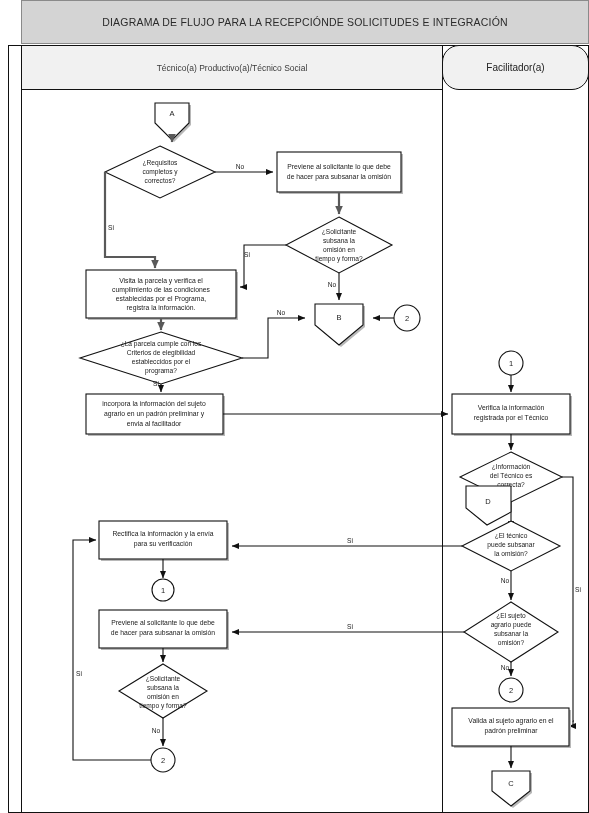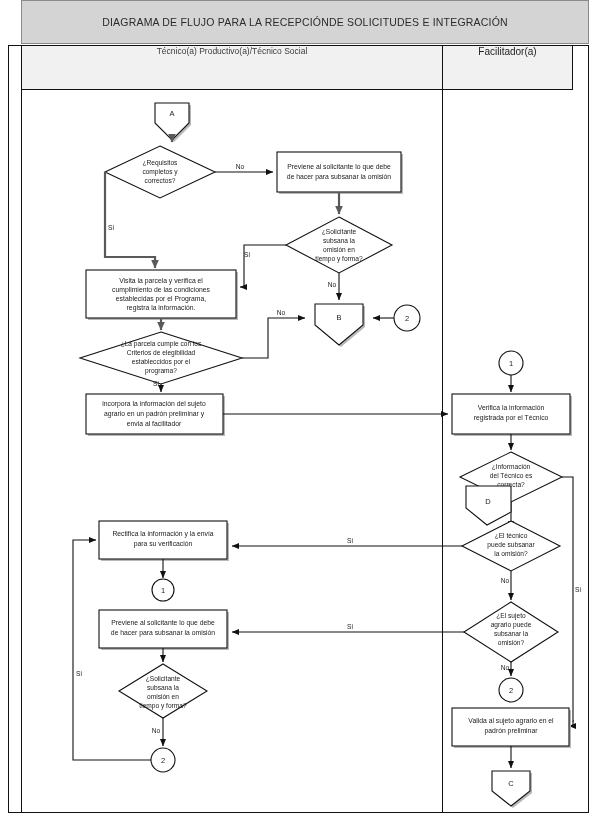--- a/index.html
+++ b/index.html
@@ -19,24 +19,24 @@
     position:absolute;left:8px;top:45px;width:581px;height:768px;
     border:1px solid #111;box-sizing:border-box;background:#fff;
   }
   #swim-wrap{
     position:absolute;left:21px;top:45px;width:568px;height:768px;
     border-left:1px solid #111;box-sizing:border-box;
   }
   .lane-head{
     position:absolute;top:45px;height:45px;background:#f1f1f1;
     border:1px solid #111;box-sizing:border-box;
-    display:flex;justify-content:center;
+    display:flex;align-items:center;justify-content:center;
   }
   #lane-head-left{left:21px;width:422px;}
-  #lane-head-right{left:442px;width:131px;}
+  #lane-head-right{left:442px;width:147px;border-radius:17px;}
   #lane-head-left .lbl{font-size:8.5px;color:#3a3a3a;}
   #lane-head-right .lbl{font-size:10px;color:#222;}
 
   #lane-divider{
     position:absolute;left:442px;top:90px;width:1px;height:723px;background:#111;
   }
 
   svg#flow{position:absolute;left:0;top:0;width:589px;height:813px;}
   svg#flow text{font-family:"Liberation Sans","DejaVu Sans",sans-serif;fill:#1a1a1a;}
   .nodefill{fill:#ffffff;stroke:#111;stroke-width:1.1;}

